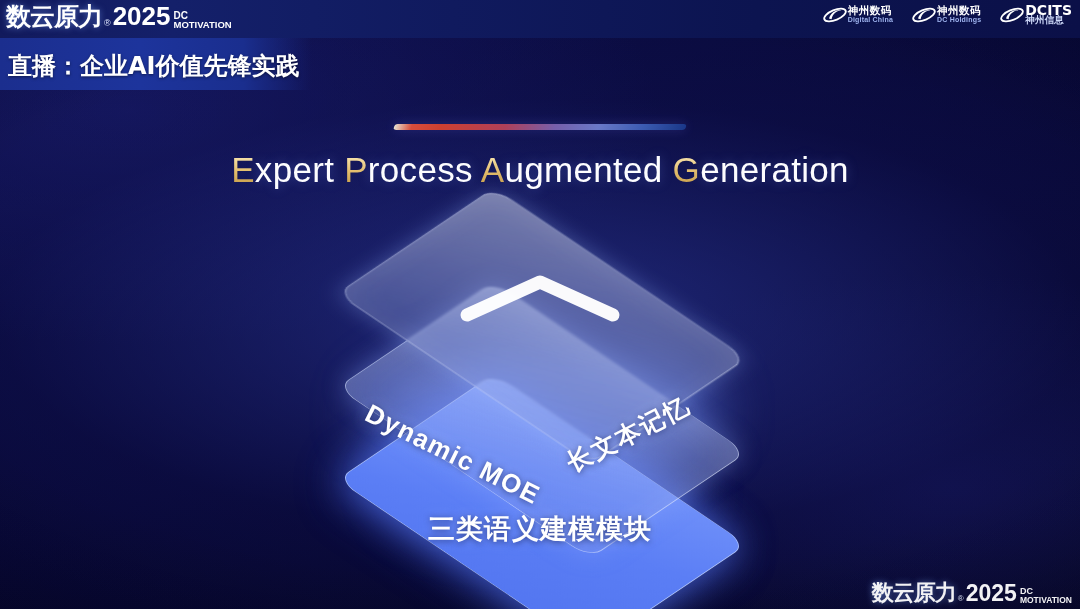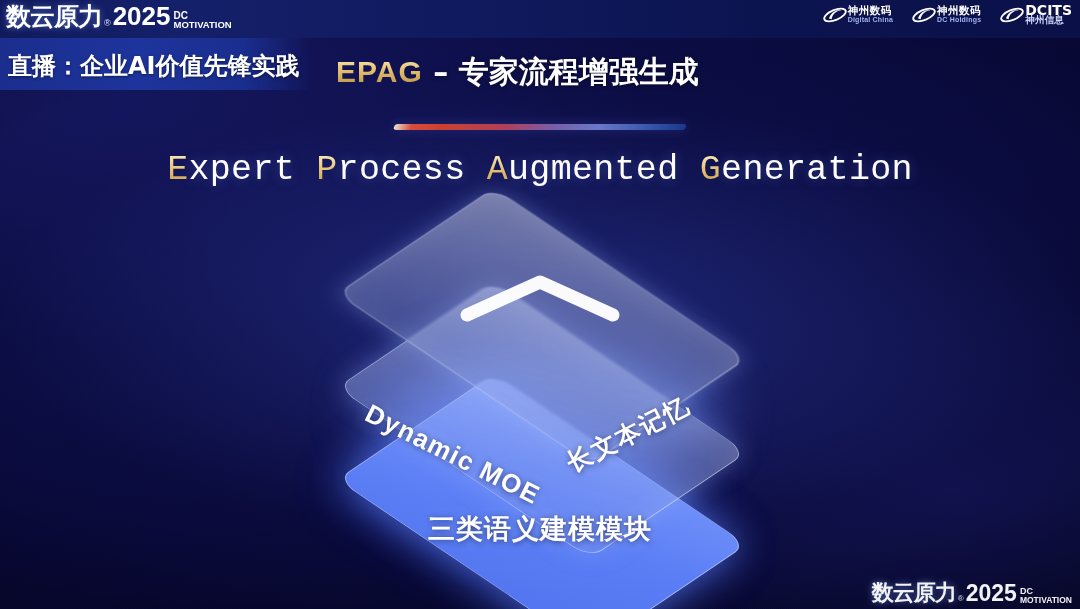--- a/index.html
+++ b/index.html
@@ -97,21 +97,21 @@
     border-radius:3px;
     background:linear-gradient(90deg,#f3edd8 0%,#e2503a 6%,#d8432f 16%,#b8435a 38%,#7d64b0 55%,#6f7fcf 70%,#3f60b8 85%,#1b3a8c 100%);
     box-shadow:0 0 10px rgba(120,120,255,.25);
     transform:skewX(-16deg);
     opacity:.95;
   }
 
   .subhead{
     position:absolute;left:0;right:0;top:150px;z-index:6;text-align:center;
     font-size:35px;letter-spacing:.3px;white-space:nowrap;
-    font-family:Liberation Mono, monospace;
+    font-family:Liberation Sans, sans-serif;
   }
   .subhead .cap{
     color:#e6c577;
     background:linear-gradient(180deg,#fff3c8 0%,#e3bd6c 55%,#c09642 100%);
     -webkit-background-clip:text;background-clip:text;
     -webkit-text-fill-color:transparent;color:transparent;
   }
   .subhead .rest{color:#fdfdff;text-shadow:0 0 12px rgba(120,150,255,.35);}
 
   
@@ -243,23 +243,20 @@
       <span class="txt">
         <span class="cn">DCITS</span>
         <span class="en">神州信息</span>
       </span>
     </div>
   </div>
 
   <div class="liveband"></div>
   <div class="live-title">直播：企业AI价值先锋实践</div>
 
-  <div class="headline">
-    <span class="gold">EPAG</span><span class="wh"> – 专家流程增强生成</span>
-  </div>
 
   <div class="divider"></div>
 
   <div class="subhead">
     <span class="cap">E</span><span class="rest">xpert </span><span class="cap">P</span><span class="rest">rocess </span><span class="cap">A</span><span class="rest">ugmented </span><span class="cap">G</span><span class="rest">eneration</span>
   </div>
 
   <div class="stack">
     <div class="pool pool-a"></div>
     <div class="pool pool-b"></div>

